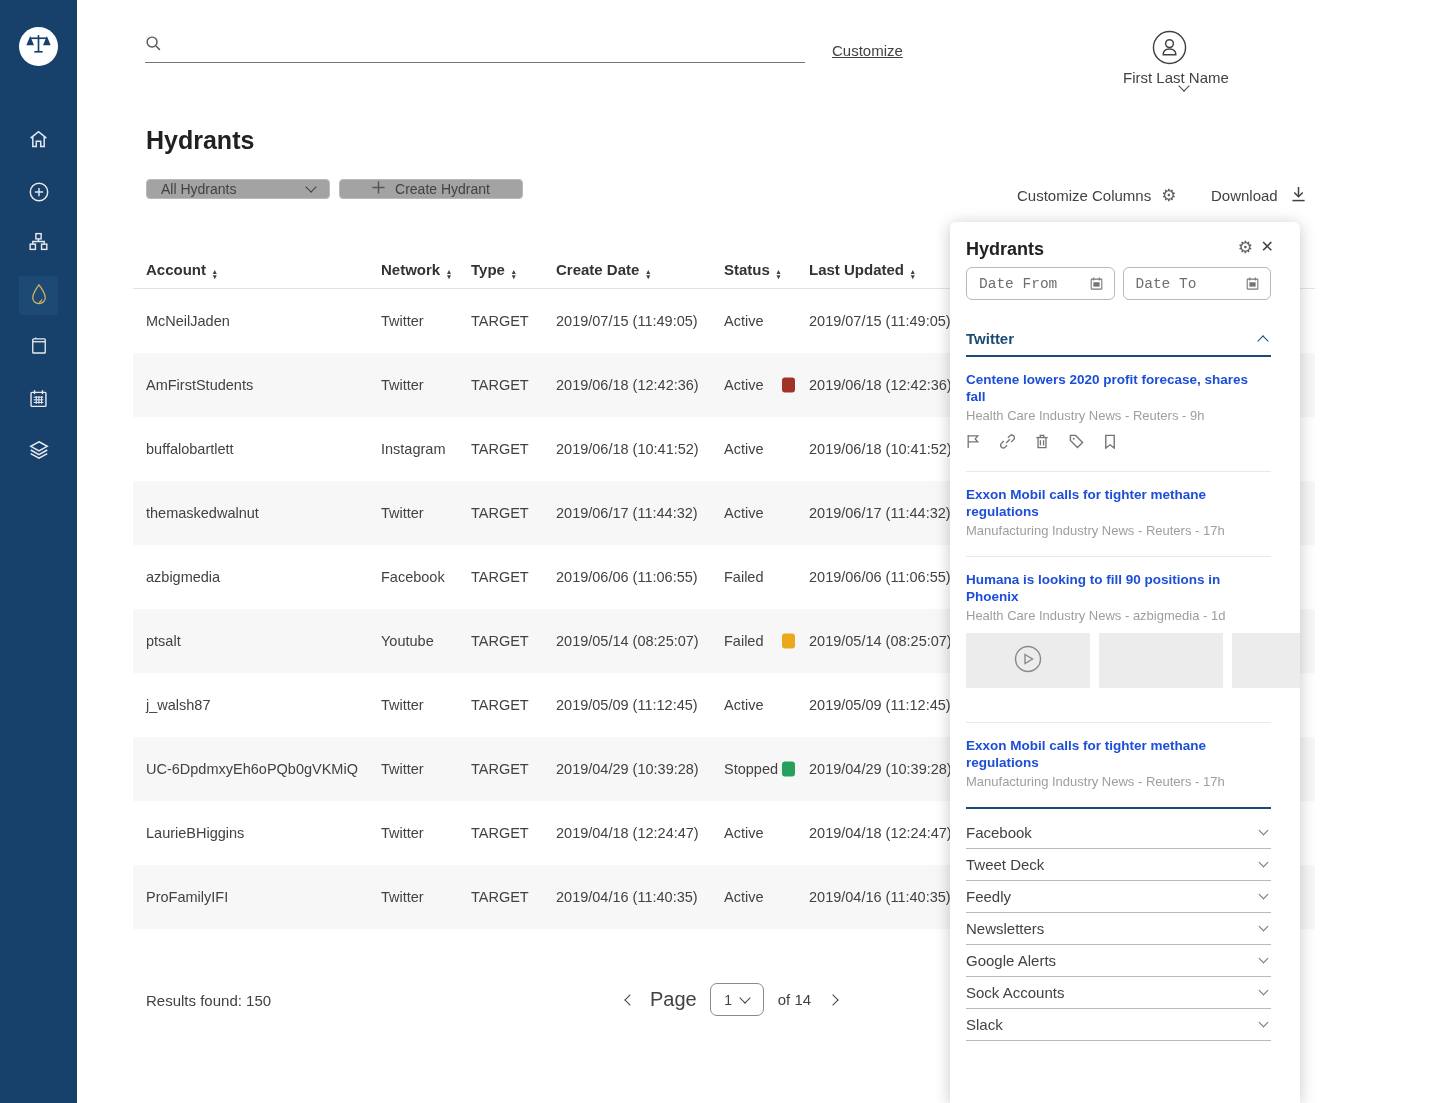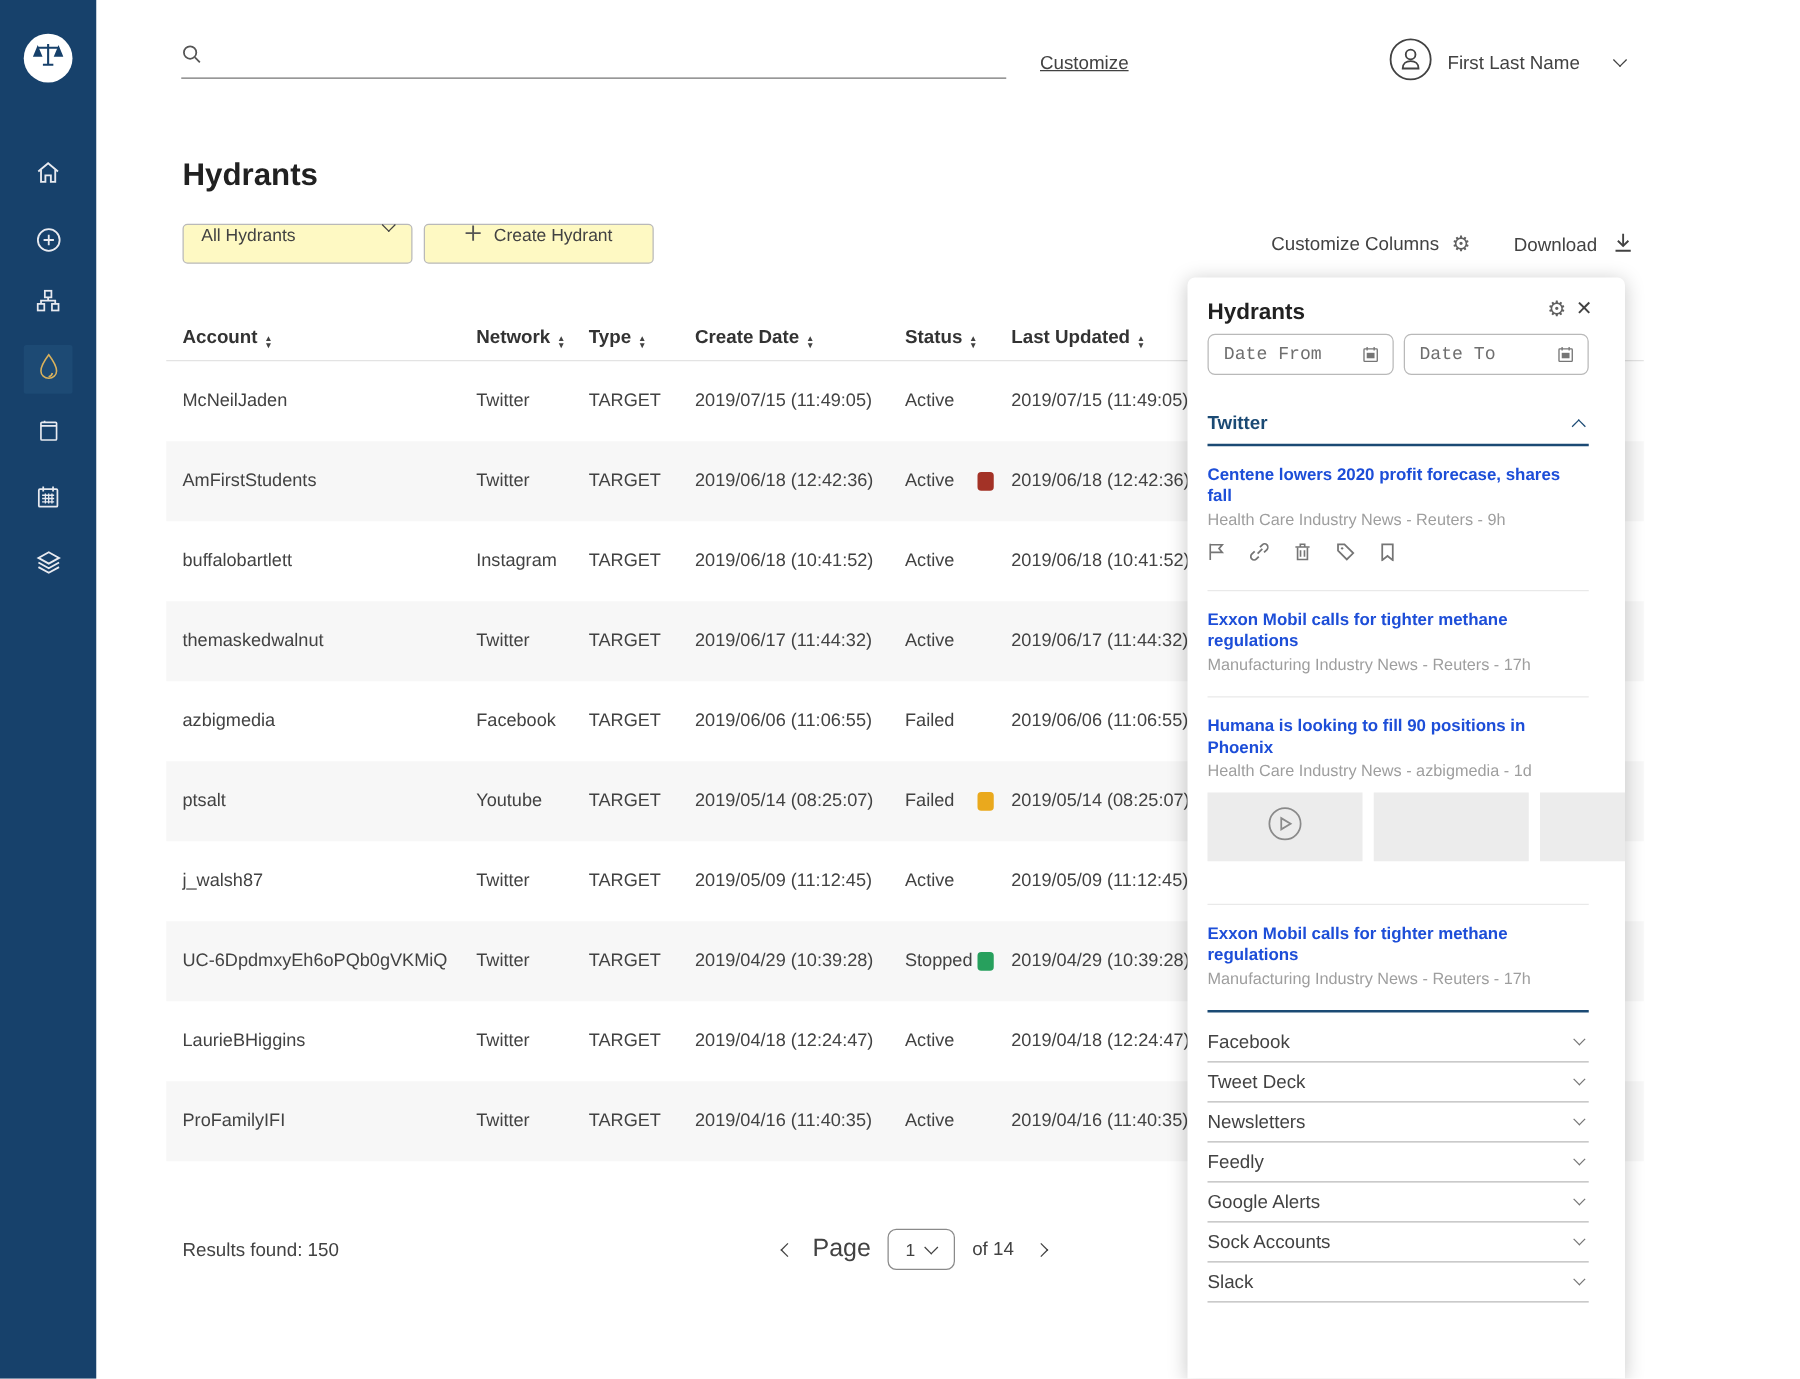--- a/index.html
+++ b/index.html
@@ -13,37 +13,37 @@
           display:flex; align-items:center; justify-content:center; }
   .nav-item { position:absolute; left:0; width:77px; height:40px; display:flex; align-items:center; justify-content:center; cursor:pointer; }
   .nav-item.active { left:19px; top:276px; width:39px; height:39px; background:#1D4A74; border-radius:2px; }
 
   
   .search { position:absolute; left:145px; top:29px; width:660px; height:34px; border-bottom:1px solid #757575;
             display:flex; align-items:center; gap:13px; }
   .search input { border:none; outline:none; flex:1; font-size:17px; color:#424242; font-family:inherit; background:transparent; }
   .search input::placeholder { color:#3f3f3f; opacity:1; }
   .advanced { position:absolute; left:832px; top:42px; font-size:15px; color:#424242; text-decoration:underline; cursor:pointer; }
-  .user { position:absolute; left:1111px; top:30px; display:flex; align-items:center; }
+  .user { position:absolute; left:1111px; top:30px; display:flex; align-items:center;flex-direction:column; }
   .user .uname { margin-left:12px; font-size:15px; color:#424242; }
   .user .chev { margin-left:28px; }
 
   
   .chev { display:inline-block; width:8px; height:8px; border-right:1.6px solid #424242; border-bottom:1.6px solid #424242; }
   .chev.down  { transform:rotate(45deg); margin-top:-4px; }
   .chev.up    { transform:rotate(-135deg); margin-top:4px; }
   .chev.left  { transform:rotate(135deg); }
   .chev.right { transform:rotate(-45deg); }
   .chev.navy  { border-color:#1B4A74; }
   .chev.gray  { border-color:#757575; width:7px; height:7px; }
 
   
   .page-title { position:absolute; left:146px; top:126px; font-size:25px; font-weight:700; color:#212121; }
-  .select-box, .create-btn { position:absolute; top:179px; height:32px; border:1px solid #b9b9b9; border-radius:4px;
-            background:#fef9c3; display:flex; align-items:flex-start; font-size:14px; color:#424242; cursor:pointer; font-family:inherit; }
+  .select-box, .create-btn { position:absolute; top:179px; height:20px; border:1px solid #b9b9b9; border-radius:4px;
+            background:#a3a3a3; display:flex; align-items:center; font-size:14px; color:#424242; cursor:pointer; font-family:inherit; }
   .select-box { left:146px; width:184px; padding:0 14px; }
   .select-box .chev { margin-left:auto; }
   .create-btn { left:339px; width:184px; justify-content:center; gap:10px; }
   .customize { position:absolute; left:1017px; top:187px; display:flex; align-items:center; gap:10px; font-size:15px; cursor:pointer; }
   .gear { font-size:17px; color:#616161; line-height:1; }
   .download { position:absolute; left:1211px; top:186px; display:flex; align-items:center; gap:13px; font-size:15px; cursor:pointer; }
 
   
   .table { position:absolute; left:133px; top:252px; width:1182px; z-index:1; }
   .thead { position:relative; height:37px; border-bottom:1px solid #e3e3e3; }
@@ -476,30 +476,30 @@
     <span class="section-label">Facebook</span>
     <span class="chev down gray"></span>
   </div>
 
   <div class="section-row">
     <span class="section-label">Tweet Deck</span>
     <span class="chev down gray"></span>
   </div>
 
   <div class="section-row">
+    <span class="section-label">Feedly</span>
+    <span class="chev down gray"></span>
+  </div>
+
+  <div class="section-row">
     <span class="section-label">Newsletters</span>
     <span class="chev down gray"></span>
   </div>
 
   <div class="section-row">
-    <span class="section-label">Feedly</span>
-    <span class="chev down gray"></span>
-  </div>
-
-  <div class="section-row">
     <span class="section-label">Google Alerts</span>
     <span class="chev down gray"></span>
   </div>
 
   <div class="section-row">
     <span class="section-label">Sock Accounts</span>
     <span class="chev down gray"></span>
   </div>
 
   <div class="section-row">

